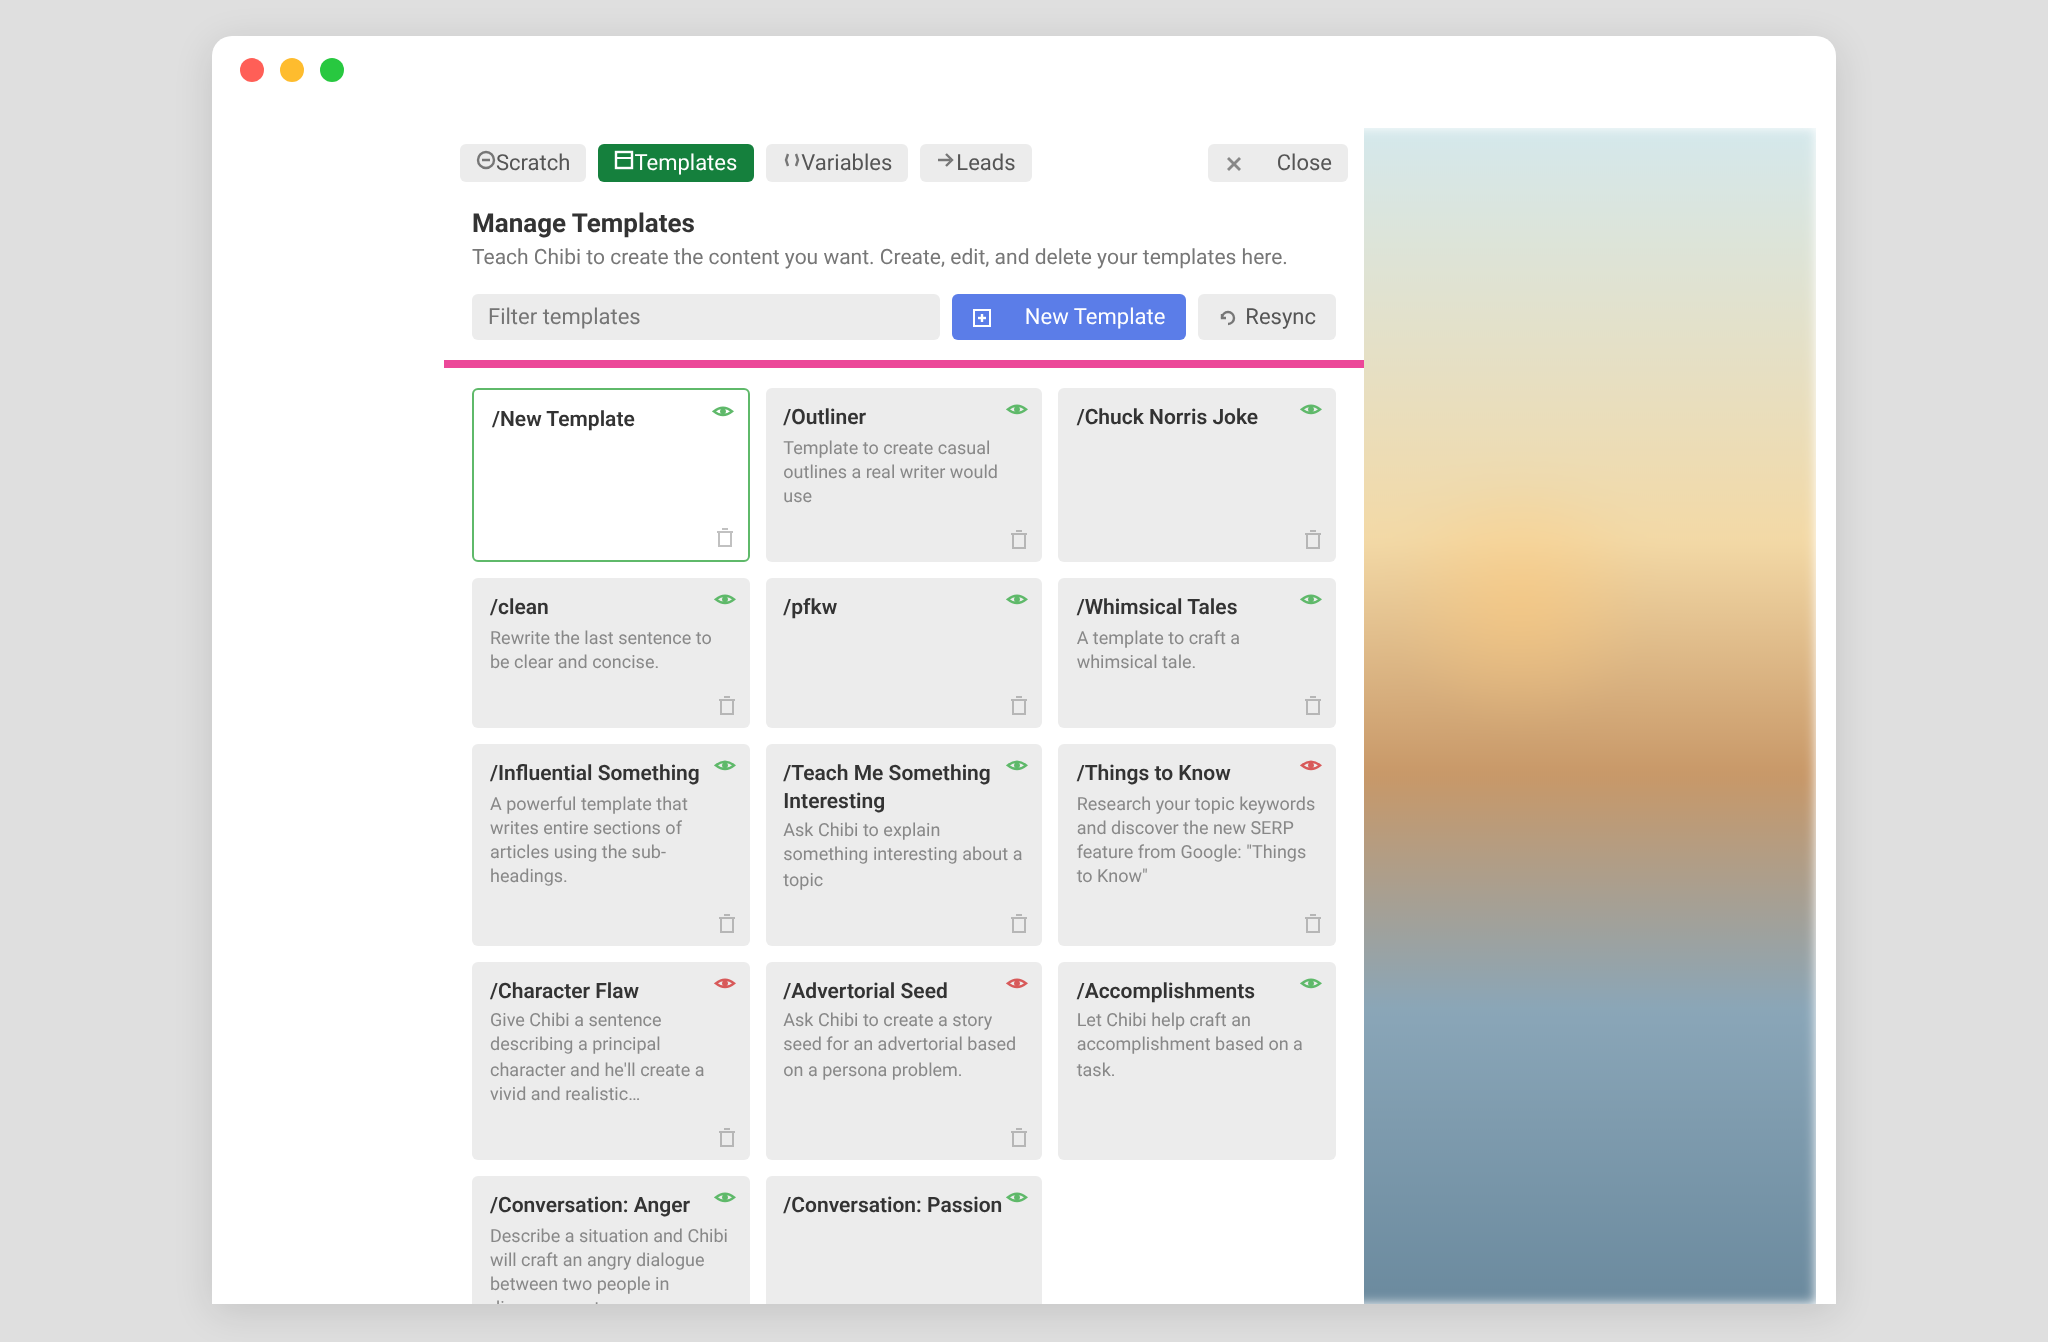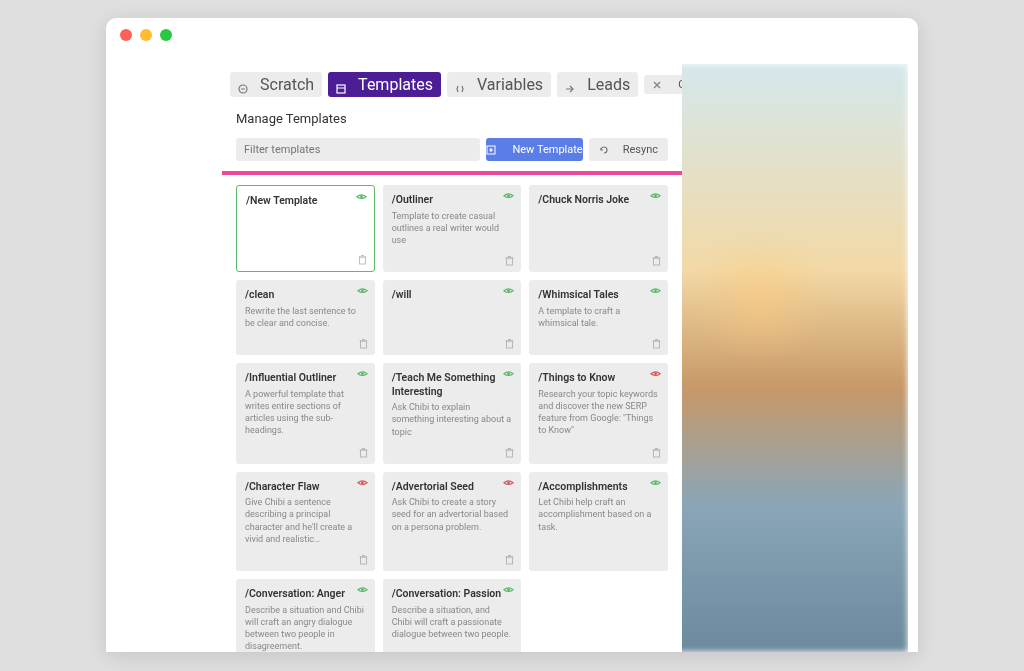--- a/index.html
+++ b/index.html
@@ -10,31 +10,31 @@
 .dR{background:#ff5f57}.dY{background:#febc2e}.dG{background:#28c840}
 .bg{position:absolute;top:46px;left:116px;right:10px;bottom:0;overflow:hidden}
 .bgImg{position:absolute;top:0;right:0;width:320px;height:100%;background:linear-gradient(180deg,#d4e8ec 0%,#f3d9a6 35%,#c89868 55%,#8aa6b8 75%,#6b8a9e 100%);filter:blur(3px)}
 .bgImg::before{content:"";position:absolute;top:25%;left:35%;width:120px;height:180px;background:radial-gradient(circle,rgba(255,200,120,.5),transparent 60%);filter:blur(8px)}
 .bgTx{position:absolute;top:100px;left:0;width:480px;filter:blur(2px);opacity:.5;font-size:11px;line-height:2.2;color:#3a4a5a;padding:0 20px}
 .bgBtns{position:absolute;top:0;left:350px;display:flex;gap:4px;filter:blur(1px)}
 .bgBt{width:18px;height:18px;background:#e8e8e8;border-radius:2px}
 .bgBtR{background:#f8d0d0}
 .panel{position:absolute;top:46px;left:116px;width:460px;height:606px;background:#fff;overflow:hidden}
 .tabs{display:flex;gap:6px;padding:8px 8px 0;align-items:center}
-.tab{display:flex;align-items:flex-end;gap:12px;font-size:16px;color:#555;background:#ececec;padding:3px 8px;border-radius:3px;cursor:pointer}
-.tab.act{background:#4c1d95;color:#fff}
+.tab{display:flex;align-items:flex-start;gap:0;font-size:11px;color:#555;background:#ececec;padding:3px 8px;border-radius:3px;cursor:pointer}
+.tab.act{background:#15803d;color:#fff}
 .tabIc{width:10px;height:10px;display:inline-block}
 .close{margin-left:auto;display:flex;align-items:center;gap:16px;font-size:11px;color:#555;background:#ececec;padding:3px 8px;border-radius:3px;cursor:pointer}
 .hdr{padding:14px 14px 4px}
-.hT{font-size:13px;font-weight:400;color:#333}
+.hT{font-size:13px;font-weight:700;color:#333}
 .hS{font-size:10.5px;color:#777;margin-top:2px}
 .ctrls{display:flex;gap:6px;padding:8px 14px 10px;border-bottom:4px solid #ec4899}
 .filt{flex:1;font-size:11px;padding:5px 8px;border:none;background:#ececec;border-radius:3px;color:#777}
-.btnN{display:flex;align-items:center;gap:16px;font-size:11px;color:#fff;background:#5b7de8;padding:5px 0;border-radius:3px;cursor:pointer}
-.btnR{display:flex;align-items:center;gap:14px;font-size:11px;color:#555;background:#ececec;padding:5px 10px;border-radius:3px;cursor:pointer}
+.btnN{display:flex;align-items:center;gap:16px;font-size:11px;color:#fff;background:#5b7de8;padding:5px 10px;border-radius:3px;cursor:pointer}
+.btnR{display:flex;align-items:center;gap:4px;font-size:11px;color:#555;background:#ececec;padding:5px 10px;border-radius:3px;cursor:pointer}
 .grid{display:grid;grid-template-columns:repeat(3,1fr);gap:8px;padding:10px 14px;overflow-y:auto}
 .card{position:relative;background:#ececec;border-radius:3px;padding:8px 9px 26px;min-height:52px}
 .card.new{background:#fff;border:1px solid #5fb96a}
 .cT{font-size:10.5px;font-weight:600;color:#333;line-height:1.3}
 .cD{font-size:9px;color:#888;margin-top:3px;line-height:1.35}
 .cEye{position:absolute;top:7px;right:7px;width:11px;height:8px}
 .cDel{position:absolute;bottom:6px;right:6px;width:11px;height:11px;opacity:.4;cursor:pointer}
 svg{display:block}
 </style>
 </head>
@@ -127,20 +127,21 @@
               <line x1="2" y1="2" x2="8" y2="8" stroke="#888" stroke-width="1.4"></line>
               <line x1="8" y1="2" x2="2" y2="8" stroke="#888" stroke-width="1.4"></line>
             </svg>
           </span>
         <span>Close</span>
       </div>
     </div>
 
     <div class="hdr">
       <div class="hT">Manage Templates</div>
+      <div class="hS">Teach Chibi to create the content you want. Create, edit, and delete your templates here.</div>
     </div>
 
     <div class="ctrls">
       <input class="filt" placeholder="Filter templates" style="">
       <div class="btnN">
         <span class="tabIc">
             <svg viewBox="0 0 10 10">
               <rect x="1" y="1" width="8" height="8" fill="none" stroke="#fff" stroke-width="1"></rect>
               <line x1="5" y1="3" x2="5" y2="7" stroke="#fff" stroke-width="1.2"></line>
               <line x1="3" y1="5" x2="7" y2="5" stroke="#fff" stroke-width="1.2"></line>
@@ -220,21 +221,21 @@
           </div>
           <div class="cDel">
             <svg viewBox="0 0 11 11">
               <rect x="2.5" y="3" width="6" height="7" fill="none" stroke="#666" stroke-width="1"></rect>
               <line x1="1.5" y1="3" x2="9.5" y2="3" stroke="#666" stroke-width="1"></line>
               <line x1="4" y1="1.5" x2="7" y2="1.5" stroke="#666" stroke-width="1"></line>
             </svg>
           </div>
         </div>
         <div class="card">
-          <div class="cT">/will</div>
+          <div class="cT">/pfkw</div>
           <div class="cEye">
             <svg viewBox="0 0 12 8">
               <path d="M1 4 Q6 0 11 4 Q6 8 1 4 Z" fill="none" stroke="#5fb96a" stroke-width="1.3"></path>
               <circle cx="6" cy="4" r="1.6" fill="#5fb96a"></circle>
             </svg>
           </div>
           <div class="cDel">
             <svg viewBox="0 0 11 11">
               <rect x="2.5" y="3" width="6" height="7" fill="none" stroke="#666" stroke-width="1"></rect>
               <line x1="1.5" y1="3" x2="9.5" y2="3" stroke="#666" stroke-width="1"></line>
@@ -253,21 +254,21 @@
           </div>
           <div class="cDel">
             <svg viewBox="0 0 11 11">
               <rect x="2.5" y="3" width="6" height="7" fill="none" stroke="#666" stroke-width="1"></rect>
               <line x1="1.5" y1="3" x2="9.5" y2="3" stroke="#666" stroke-width="1"></line>
               <line x1="4" y1="1.5" x2="7" y2="1.5" stroke="#666" stroke-width="1"></line>
             </svg>
           </div>
         </div>
         <div class="card">
-          <div class="cT">/Influential Outliner</div>
+          <div class="cT">/Influential Something</div>
           <div class="cD">A powerful template that writes entire sections of articles using the sub-headings.</div>
           <div class="cEye">
             <svg viewBox="0 0 12 8">
               <path d="M1 4 Q6 0 11 4 Q6 8 1 4 Z" fill="none" stroke="#5fb96a" stroke-width="1.3"></path>
               <circle cx="6" cy="4" r="1.6" fill="#5fb96a"></circle>
             </svg>
           </div>
           <div class="cDel">
             <svg viewBox="0 0 11 11">
               <rect x="2.5" y="3" width="6" height="7" fill="none" stroke="#666" stroke-width="1"></rect>
@@ -359,21 +360,20 @@
           <div class="cD">Describe a situation and Chibi will craft an angry dialogue between two people in disagreement.</div>
           <div class="cEye">
             <svg viewBox="0 0 12 8">
               <path d="M1 4 Q6 0 11 4 Q6 8 1 4 Z" fill="none" stroke="#5fb96a" stroke-width="1.3"></path>
               <circle cx="6" cy="4" r="1.6" fill="#5fb96a"></circle>
             </svg>
           </div>
         </div>
         <div class="card">
           <div class="cT">/Conversation: Passion</div>
-          <div class="cD">Describe a situation, and Chibi will craft a passionate dialogue between two people.</div>
           <div class="cEye">
             <svg viewBox="0 0 12 8">
               <path d="M1 4 Q6 0 11 4 Q6 8 1 4 Z" fill="none" stroke="#5fb96a" stroke-width="1.3"></path>
               <circle cx="6" cy="4" r="1.6" fill="#5fb96a"></circle>
             </svg>
           </div>
         </div>
       </div>
   </div>
 </div>

